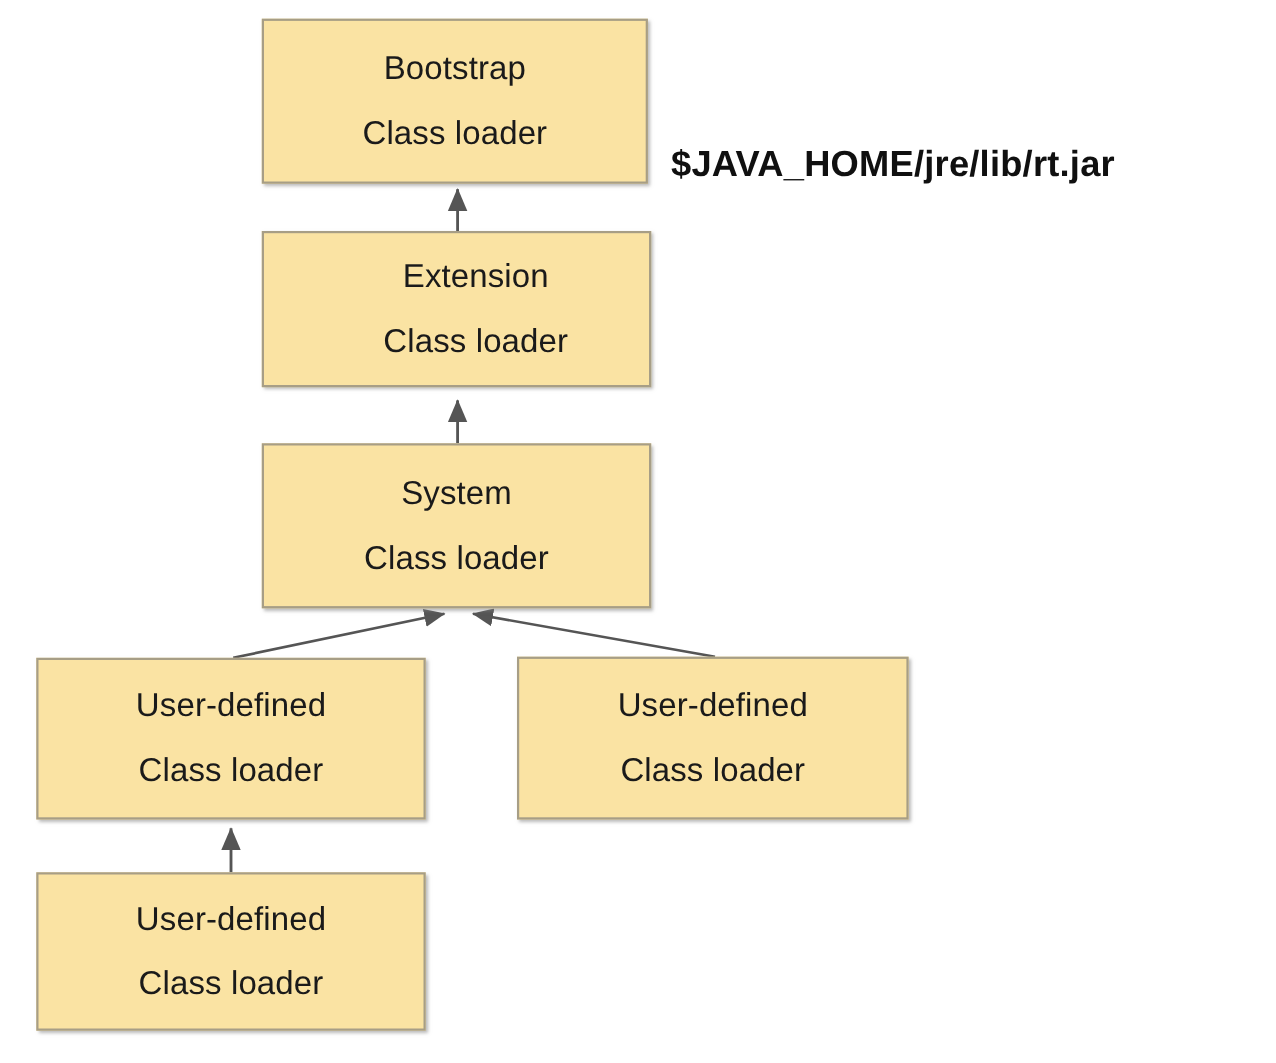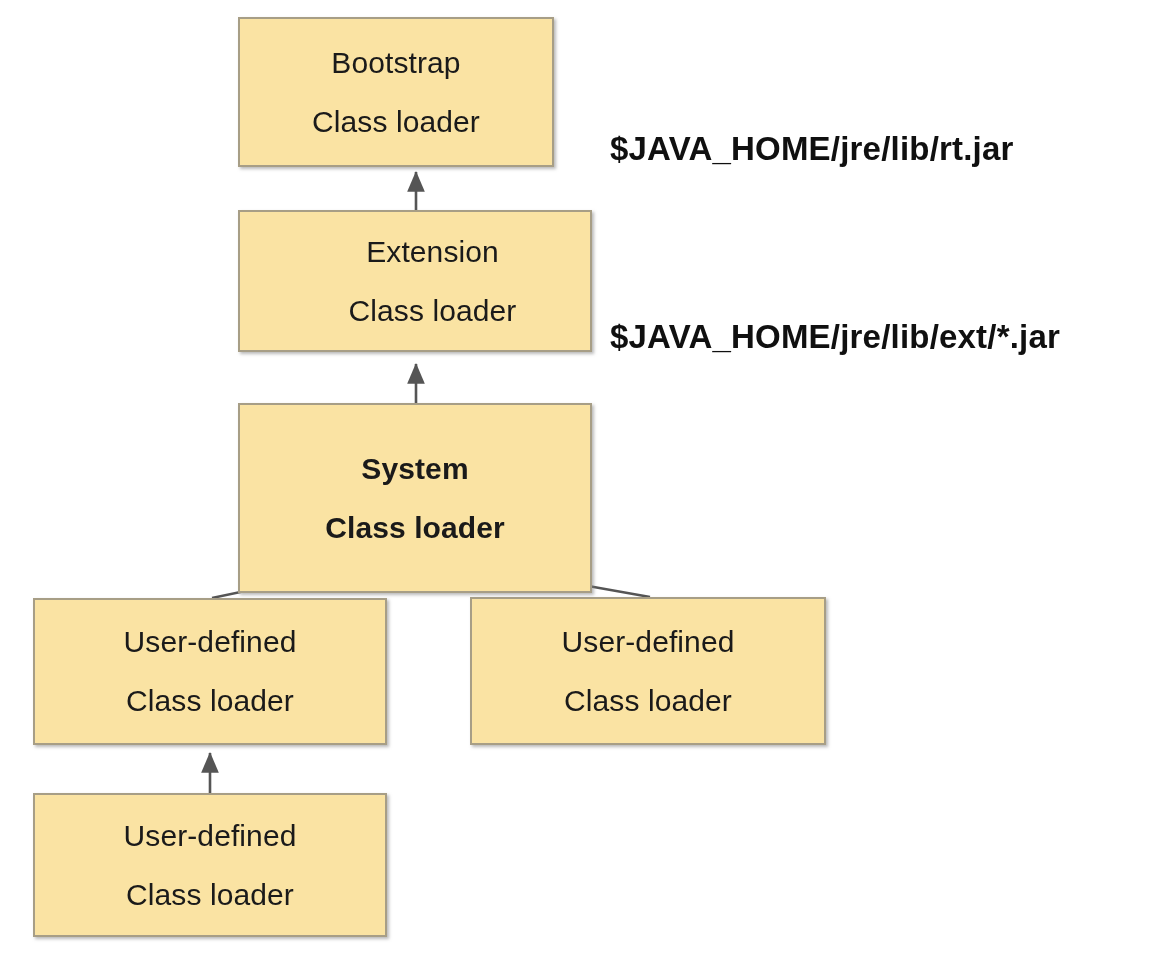--- a/index.html
+++ b/index.html
@@ -76,31 +76,31 @@
 
     <line x1="416" y1="403" x2="416" y2="364" stroke="#555555" stroke-width="2.6" marker-end="url(#ah)"></line>
 
     <line x1="212" y1="598" x2="404" y2="558" stroke="#555555" stroke-width="2.4" marker-end="url(#ah)"></line>
 
     <line x1="650" y1="597" x2="430" y2="558" stroke="#555555" stroke-width="2.4" marker-end="url(#ah)"></line>
 
     <line x1="210" y1="793" x2="210" y2="753" stroke="#555555" stroke-width="2.6" marker-end="url(#ah)"></line>
   </svg>
 
-  <div class="node" style="left:238px; top:17px; width:316px; height:150px;text-align:center;">
+  <div class="node" style="left:238px; top:17px; width:351px; height:150px;text-align:center;">
     <span class="ln">Bootstrap</span>
     <span class="ln ln2">Class loader</span>
   </div>
 
   <div class="node" style="left:238px; top:210px; width:354px; height:142px;padding-left:35px;">
     <span class="ln">Extension</span>
     <span class="ln ln2">Class loader</span>
   </div>
 
-  <div class="node" style="left:238px; top:403px; width:354px; height:190px;font-weight:bold;">
+  <div class="node" style="left:238px; top:403px; width:354px; height:150px;">
     <span class="ln">System</span>
     <span class="ln ln2">Class loader</span>
   </div>
 
   <div class="node" style="left:33px; top:598px; width:354px; height:147px;">
     <span class="ln">User-defined</span>
     <span class="ln ln2">Class loader</span>
   </div>
 
   <div class="node" style="left:470px; top:597px; width:356px; height:148px;">
@@ -108,16 +108,15 @@
     <span class="ln ln2">Class loader</span>
   </div>
 
   <div class="node" style="left:33px; top:793px; width:354px; height:144px;">
     <span class="ln">User-defined</span>
     <span class="ln ln2">Class loader</span>
   </div>
 
   <div class="sidelabel" id="label-rtjar" style="left:610px; top:130px;">$JAVA_HOME/jre/lib/rt.jar</div>
 
-  <div class="sidelabel" id="label-extjar" style="left:610px; top:318px;">$JAVA_HOME/jre/lib/ext/*.jar</div>
 
 
 </div>
 
 </body></html>

